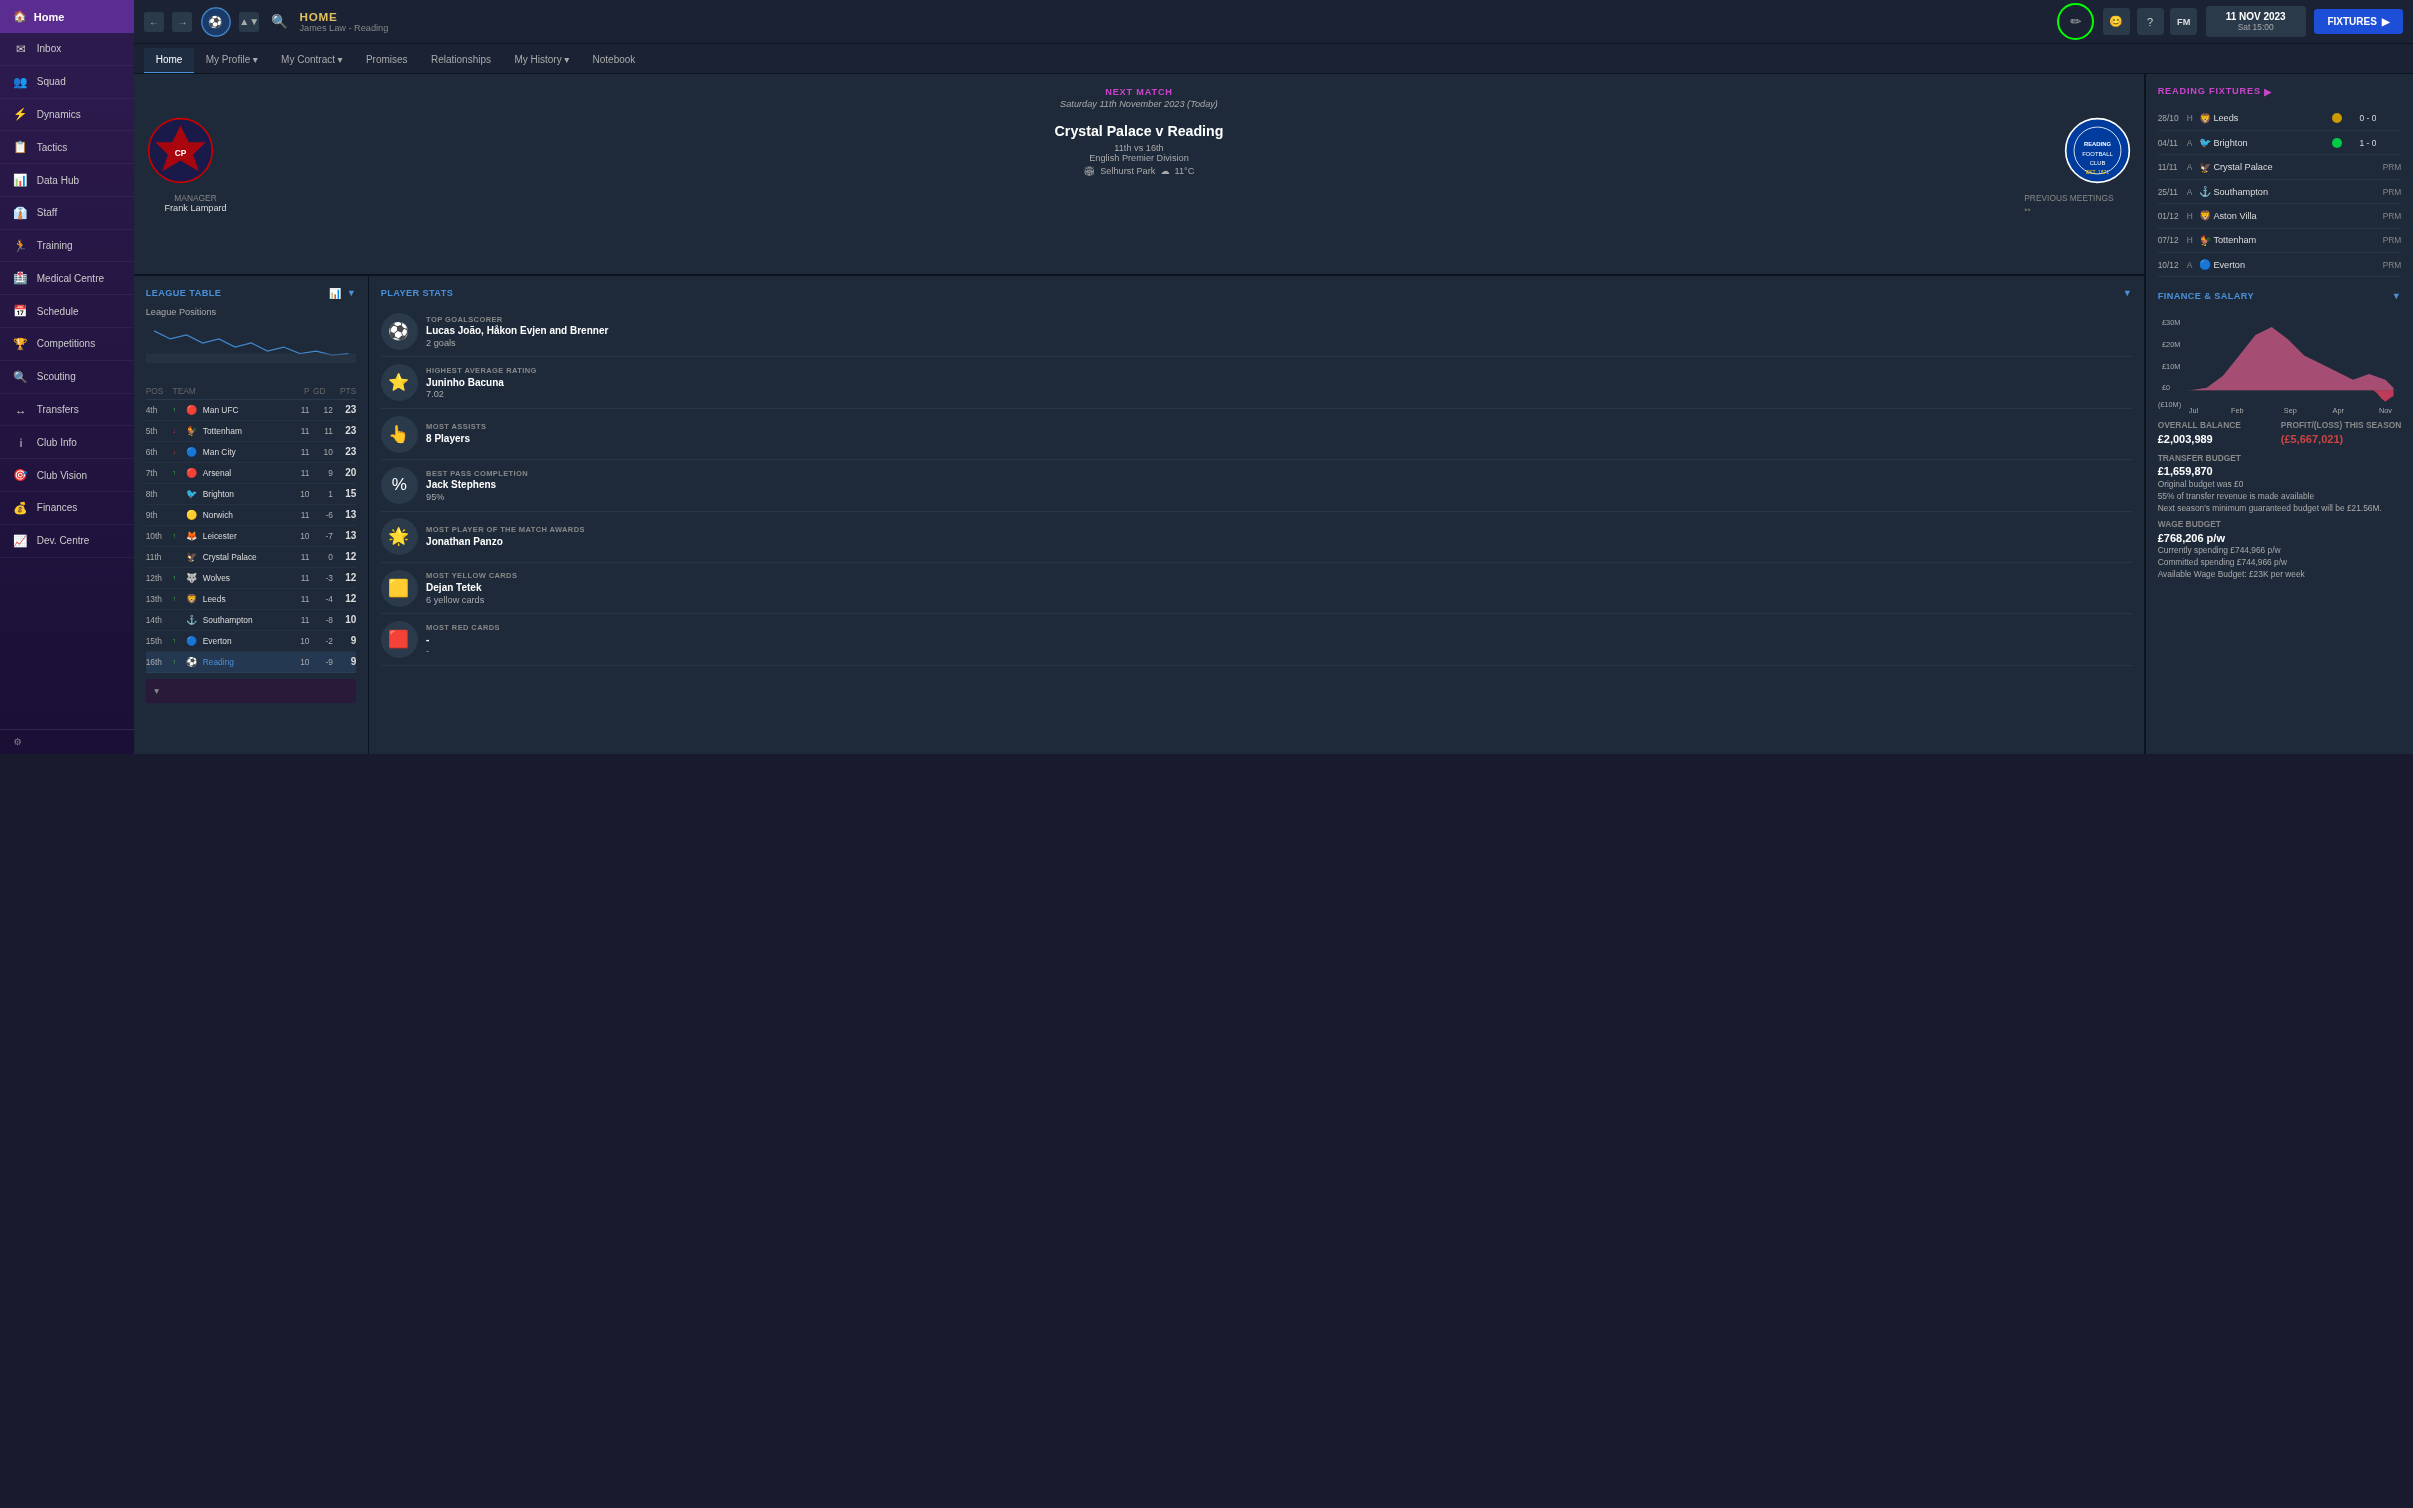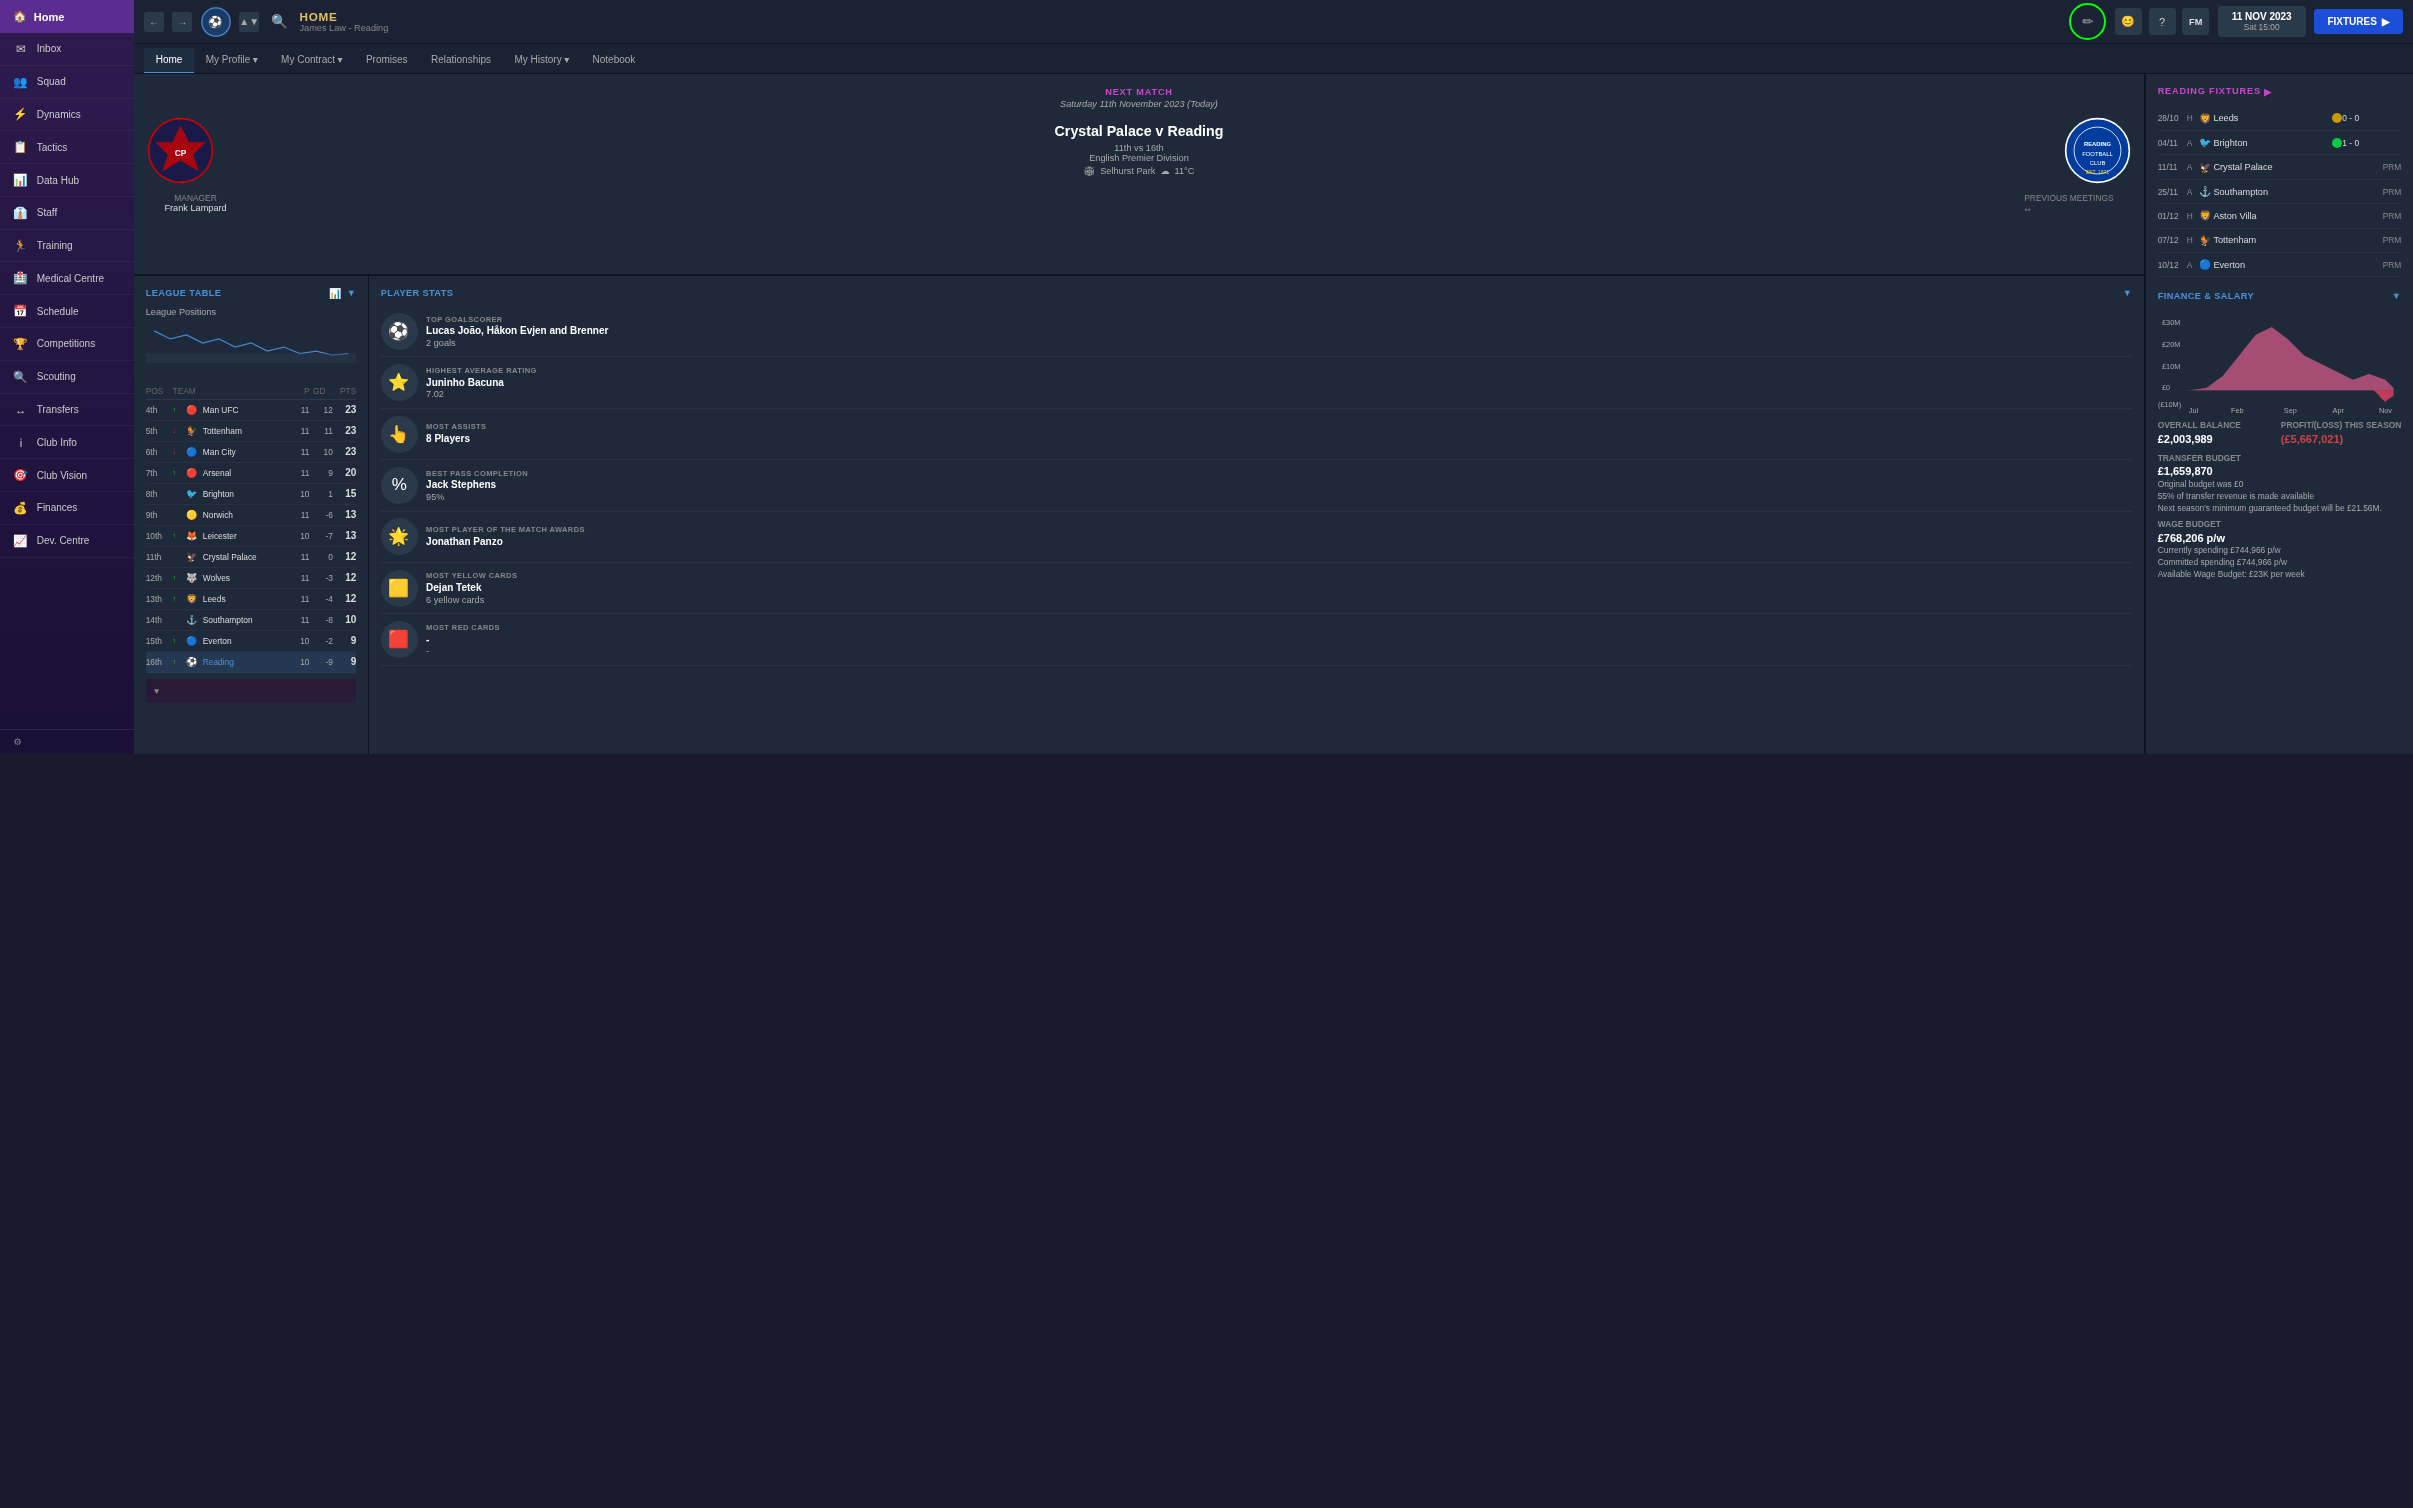--- a/index.html
+++ b/index.html
@@ -42,21 +42,21 @@
     .page-title-area { flex: 1; }
     .page-title-area h2 { font-size: 11.7px; color: #e0c060; font-weight: bold; letter-spacing: 0.8px; }
     .page-title-area p { font-size: 9.2px; color: #888; }
     .edit-btn {
       width: 37px; height: 37px; background: transparent; border: 2.5px solid #00ff00;
       border-radius: 50%; display: flex; align-items: center; justify-content: center;
       cursor: pointer; color: #aaa; font-size: 13.4px;
     }
     .top-icons { display: flex; gap: 6.7px; align-items: center; }
     .top-icon { width: 27px; height: 27px; background: #2a3a4a; border-radius: 3.4px; display: flex; align-items: center; justify-content: center; cursor: pointer; color: #ccc; font-size: 11px; }
-    .date-btn { background: #2a3a4a; padding: 5px 14px; border-radius: 3.4px; text-align: center; cursor: pointer; }
+    .date-btn { background: #2a3a4a; padding: 5px 20px; border-radius: 3.4px; text-align: center; cursor: pointer; }
     .date-btn .d1 { font-size: 10px; font-weight: bold; color: #fff; }
     .date-btn .d2 { font-size: 8.4px; color: #aaa; }
     .fixtures-btn {
       background: #1d4ed8; color: #fff; padding: 6.7px 13.4px; border-radius: 3.4px;
       display: flex; align-items: center; gap: 5px; cursor: pointer; font-weight: bold; font-size: 10px;
     }
 
     
     #tabbar {
       height: 30px; background: #1a2233; display: flex; align-items: flex-end;
@@ -106,21 +106,21 @@
     }
     .fixture-row {
       display: flex; align-items: center; padding: 4.2px 0;
       border-bottom: 0.8px solid rgba(255,255,255,0.05); font-size: 9.2px;
     }
     .fix-date { width: 29px; color: #aaa; font-size: 8.4px; }
     .fix-ha { width: 11.7px; color: #888; font-size: 8.4px; }
     .fix-badge { width: 15px; height: 15px; font-size: 10px; display: flex; align-items: center; justify-content: center; }
     .fix-team { flex: 1; color: #ddd; }
     .fix-indicator { width: 10px; height: 10px; border-radius: 50%; }
-    .fix-score { width: 34px; color: #ddd; font-size: 8.4px; }
+    .fix-score { width: 34px; text-align: right; color: #ddd; font-size: 8.4px; }
     .fix-prm { width: 25px; text-align: right; color: #888; font-size: 8.4px; }
     .ind-yellow { background: #cc9900; }
     .ind-green { background: #00cc44; }
 
     
     #bottom-left {
       grid-column: 1; grid-row: 2; background: #1e2a3a;
       padding: 11.7px; border-right: 0.8px solid #0a1520; border-top: 0.8px solid #0a1520;
       overflow-y: auto;
     }

